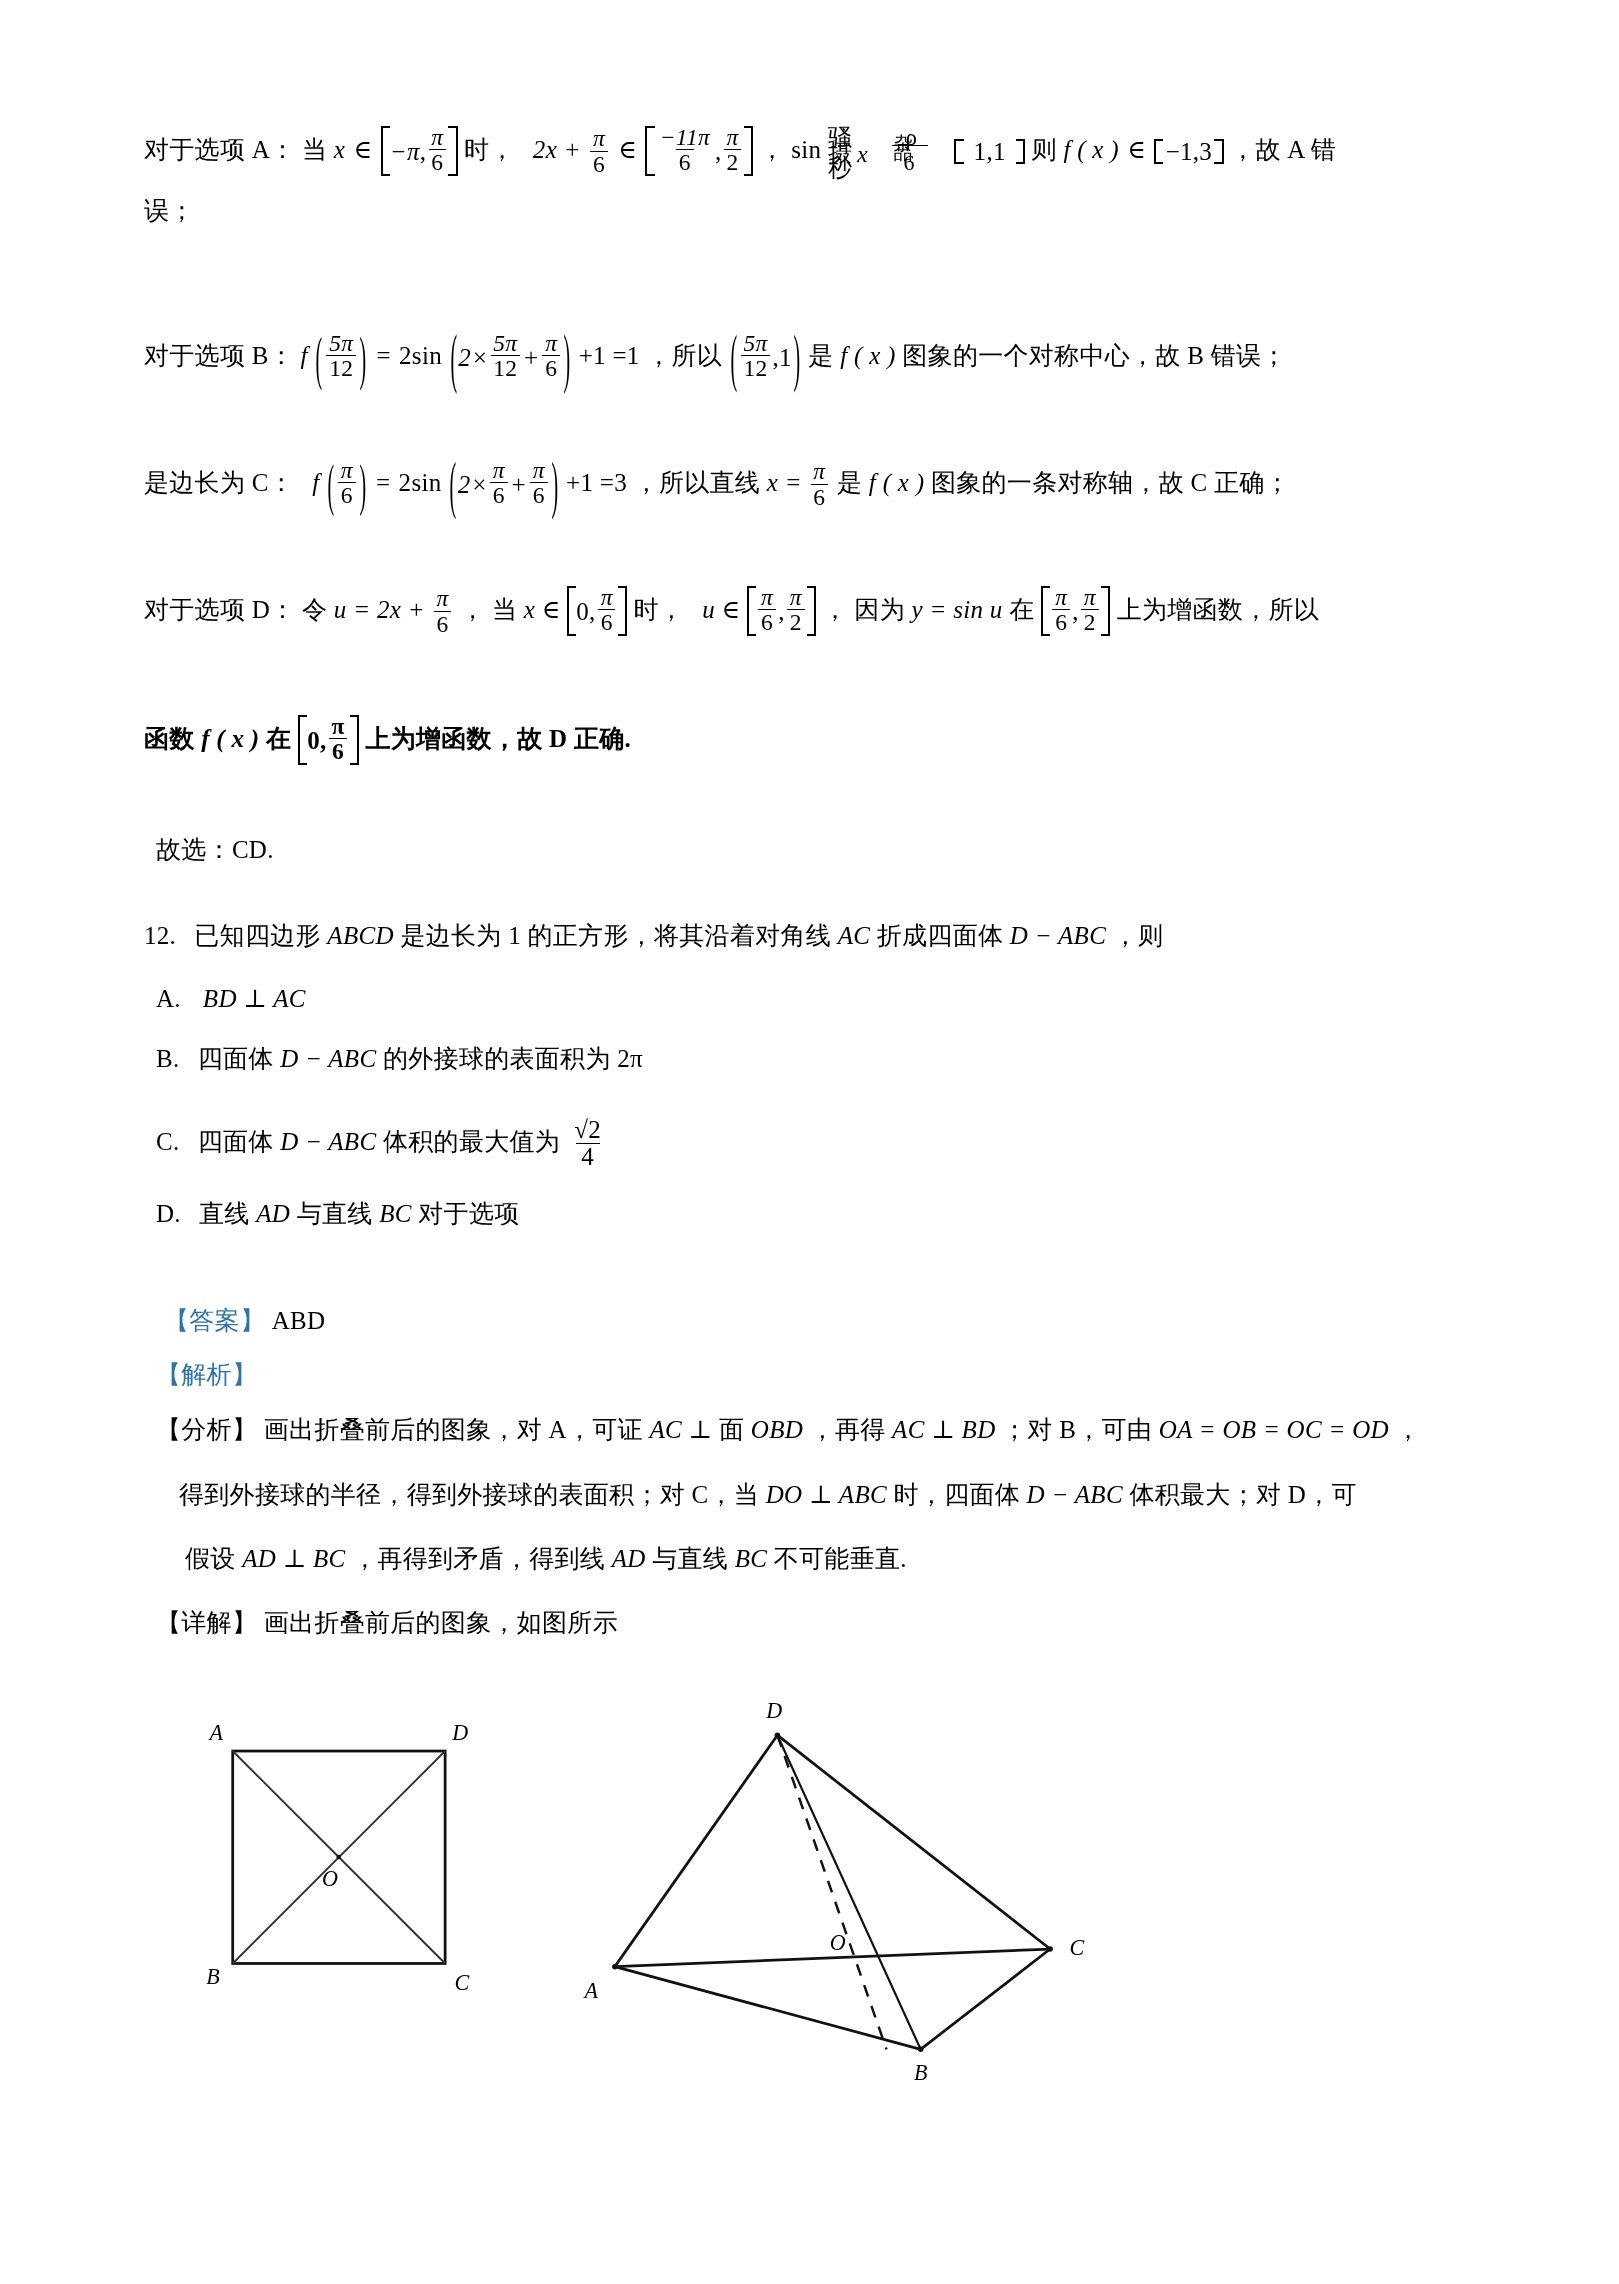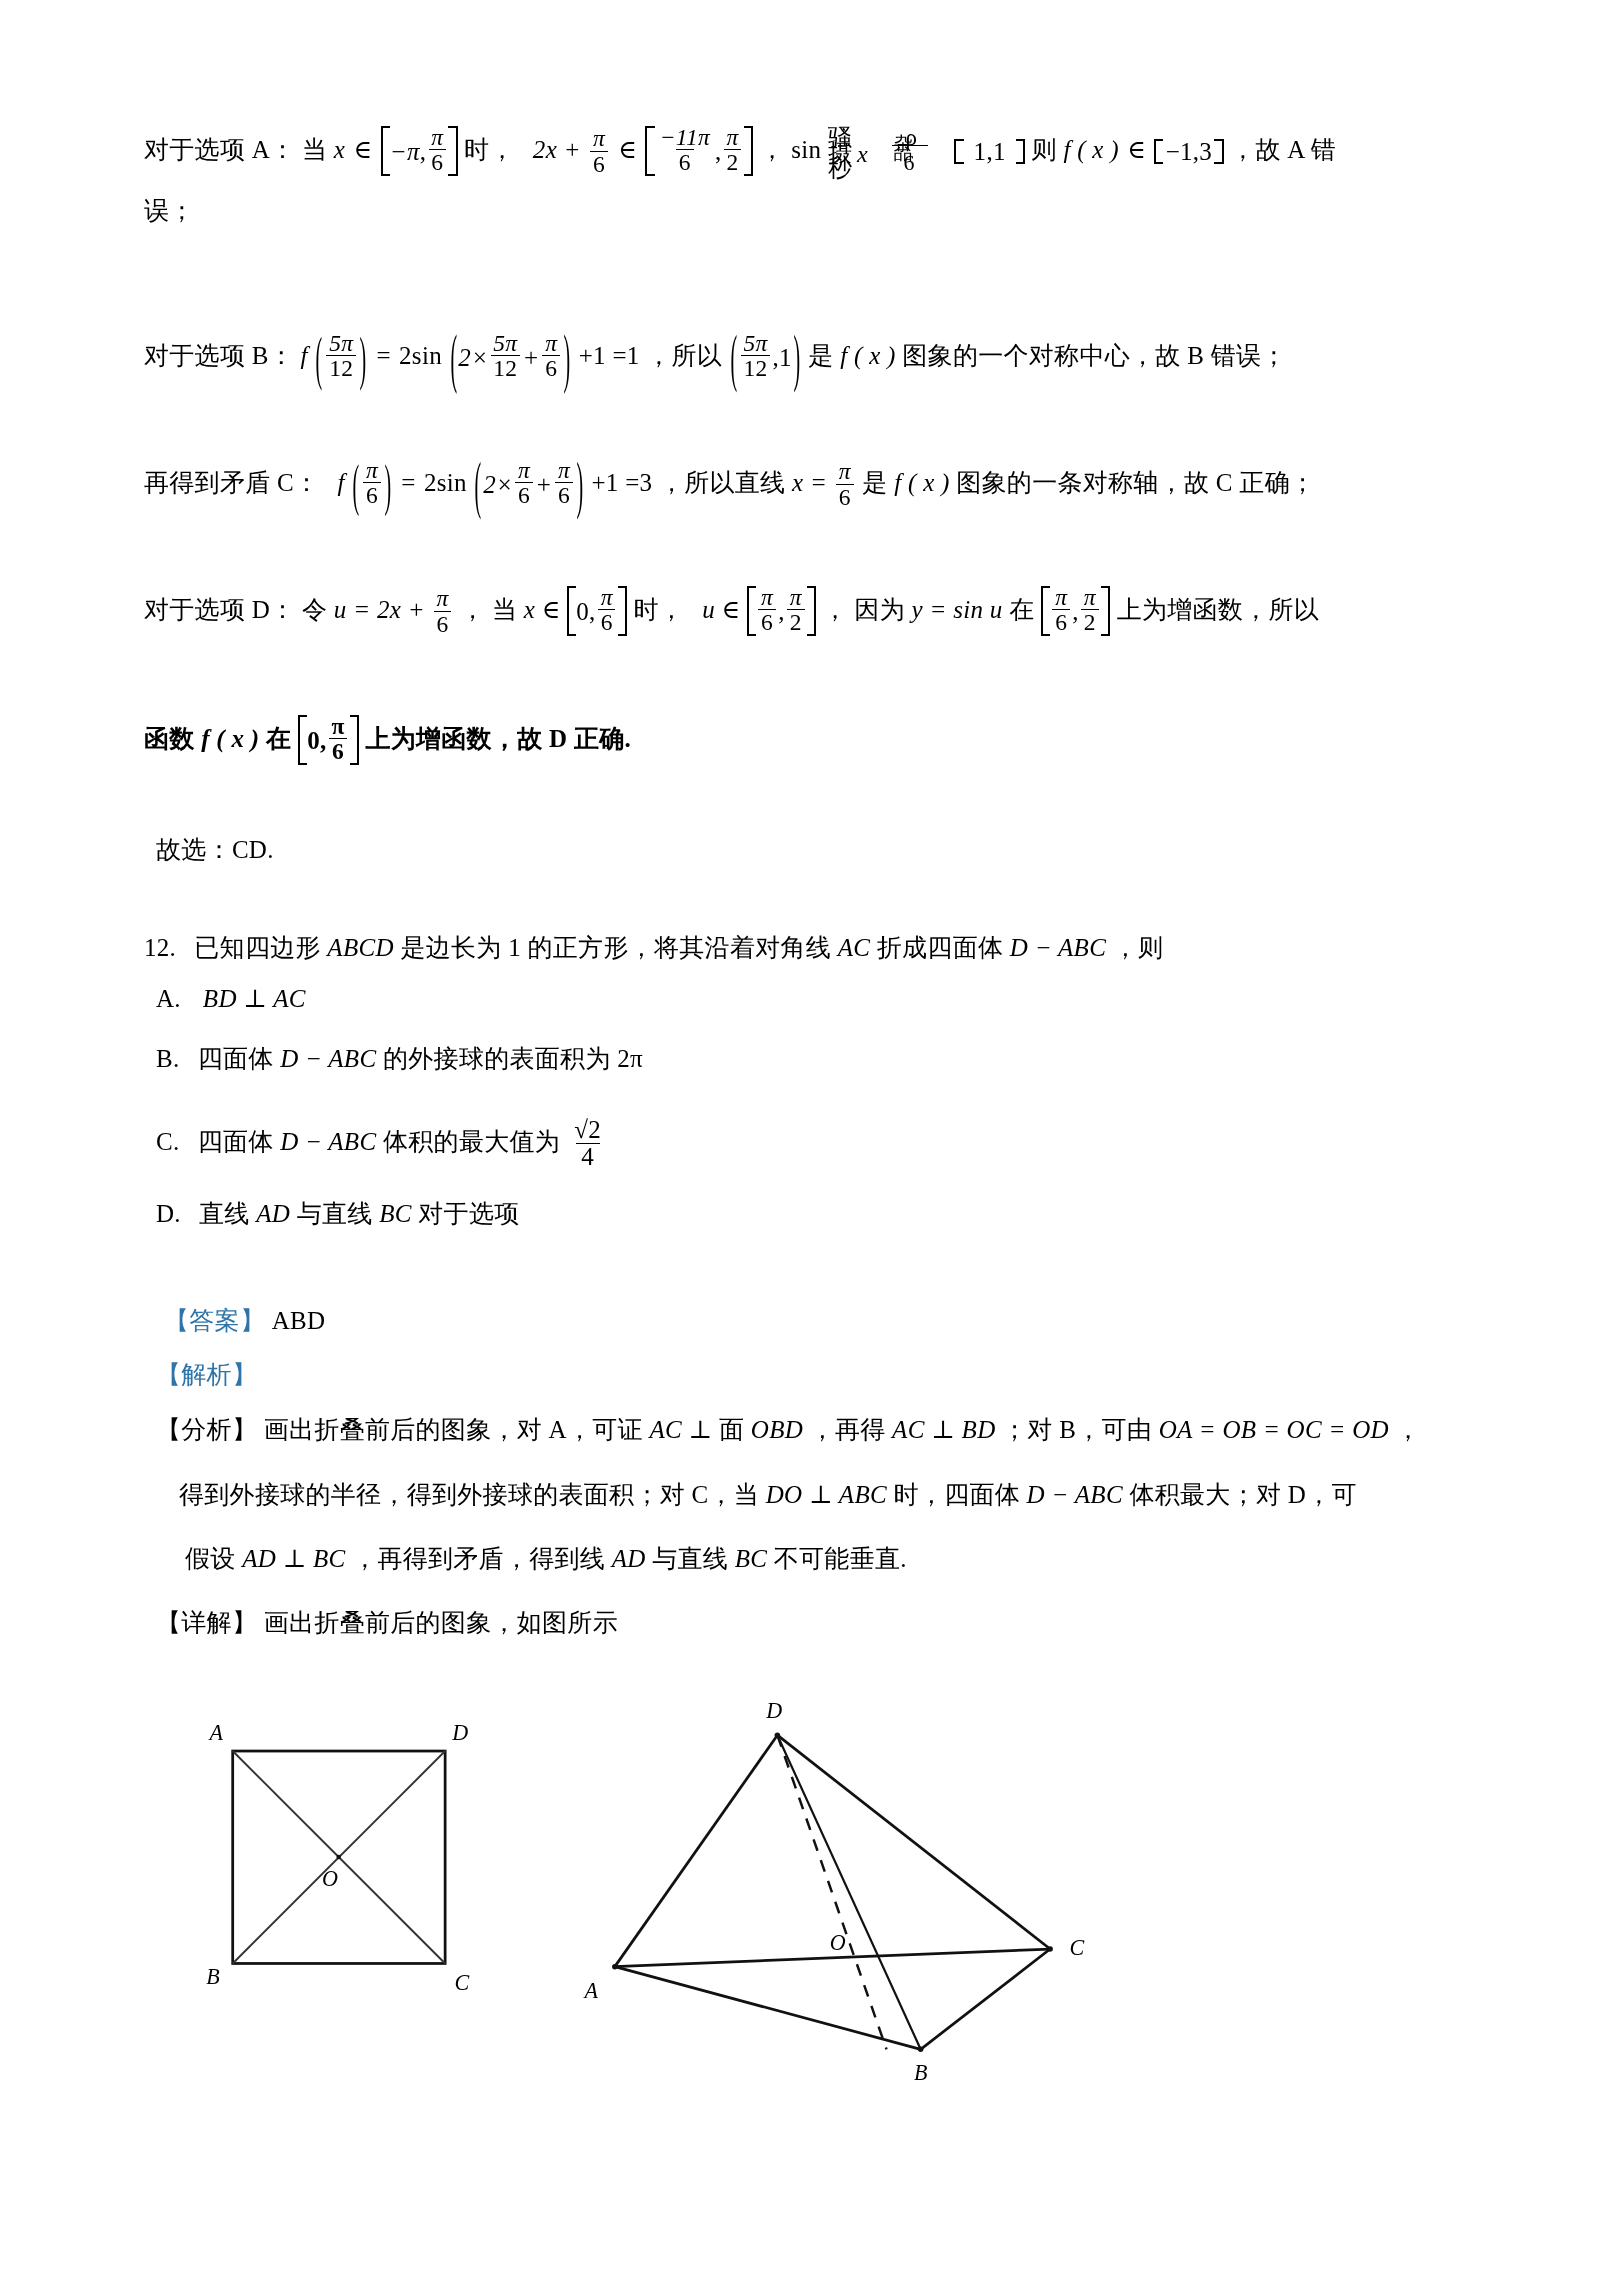--- a/index.html
+++ b/index.html
@@ -247,21 +247,21 @@
           <span class="rm">,1</span>
         </span>
         <span class="par" style="--ps:2.5">)</span>
       </span>
       <span class="cn">是</span>
       <span class="mi">f ( x )</span>
       <span class="cn">图象的一个对称中心，故 B 错误；</span>
     </div>
 
     <div class="ln" style="position:absolute;top:460px;left:0;">
-      <span class="cn">再得到矛盾 C：</span>
+      <span class="cn">是边长为 C：</span>
       <span class="sp-s"></span>
       <span class="mi">f</span>
       <span class="delim">
         <span class="par" style="--ps:2.3">(</span>
         <span class="frac">
           <span class="num mi">π</span>
           <span class="den rm">6</span>
         </span>
         <span class="par" style="--ps:2.3">)</span>
       </span>
@@ -371,21 +371,21 @@
             <span class="den rm">6</span>
           </span>
         </span>
         <span class="bk rsq"></span>
       </span>
       <span class="cn">上为增函数，故 D 正确.</span>
     </div>
 
     <div class="ln cn" style="position:absolute;top:837px;left:12px;">故选：CD.</div>
 
-    <div class="ln" style="position:absolute;top:923px;left:0;margin-top:12px;">
+    <div class="ln" style="position:absolute;top:923px;left:0;">
       <span class="rm">12.</span>
       <span class="sp-s"></span>
       <span class="cn">已知四边形</span>
       <span class="mi">ABCD</span>
       <span class="cn">是边长为 1 的正方形，将其沿着对角线</span>
       <span class="mi">AC</span>
       <span class="cn">折成四面体</span>
       <span class="mi">D − ABC</span>
       <span class="cn">，则</span>
     </div>

